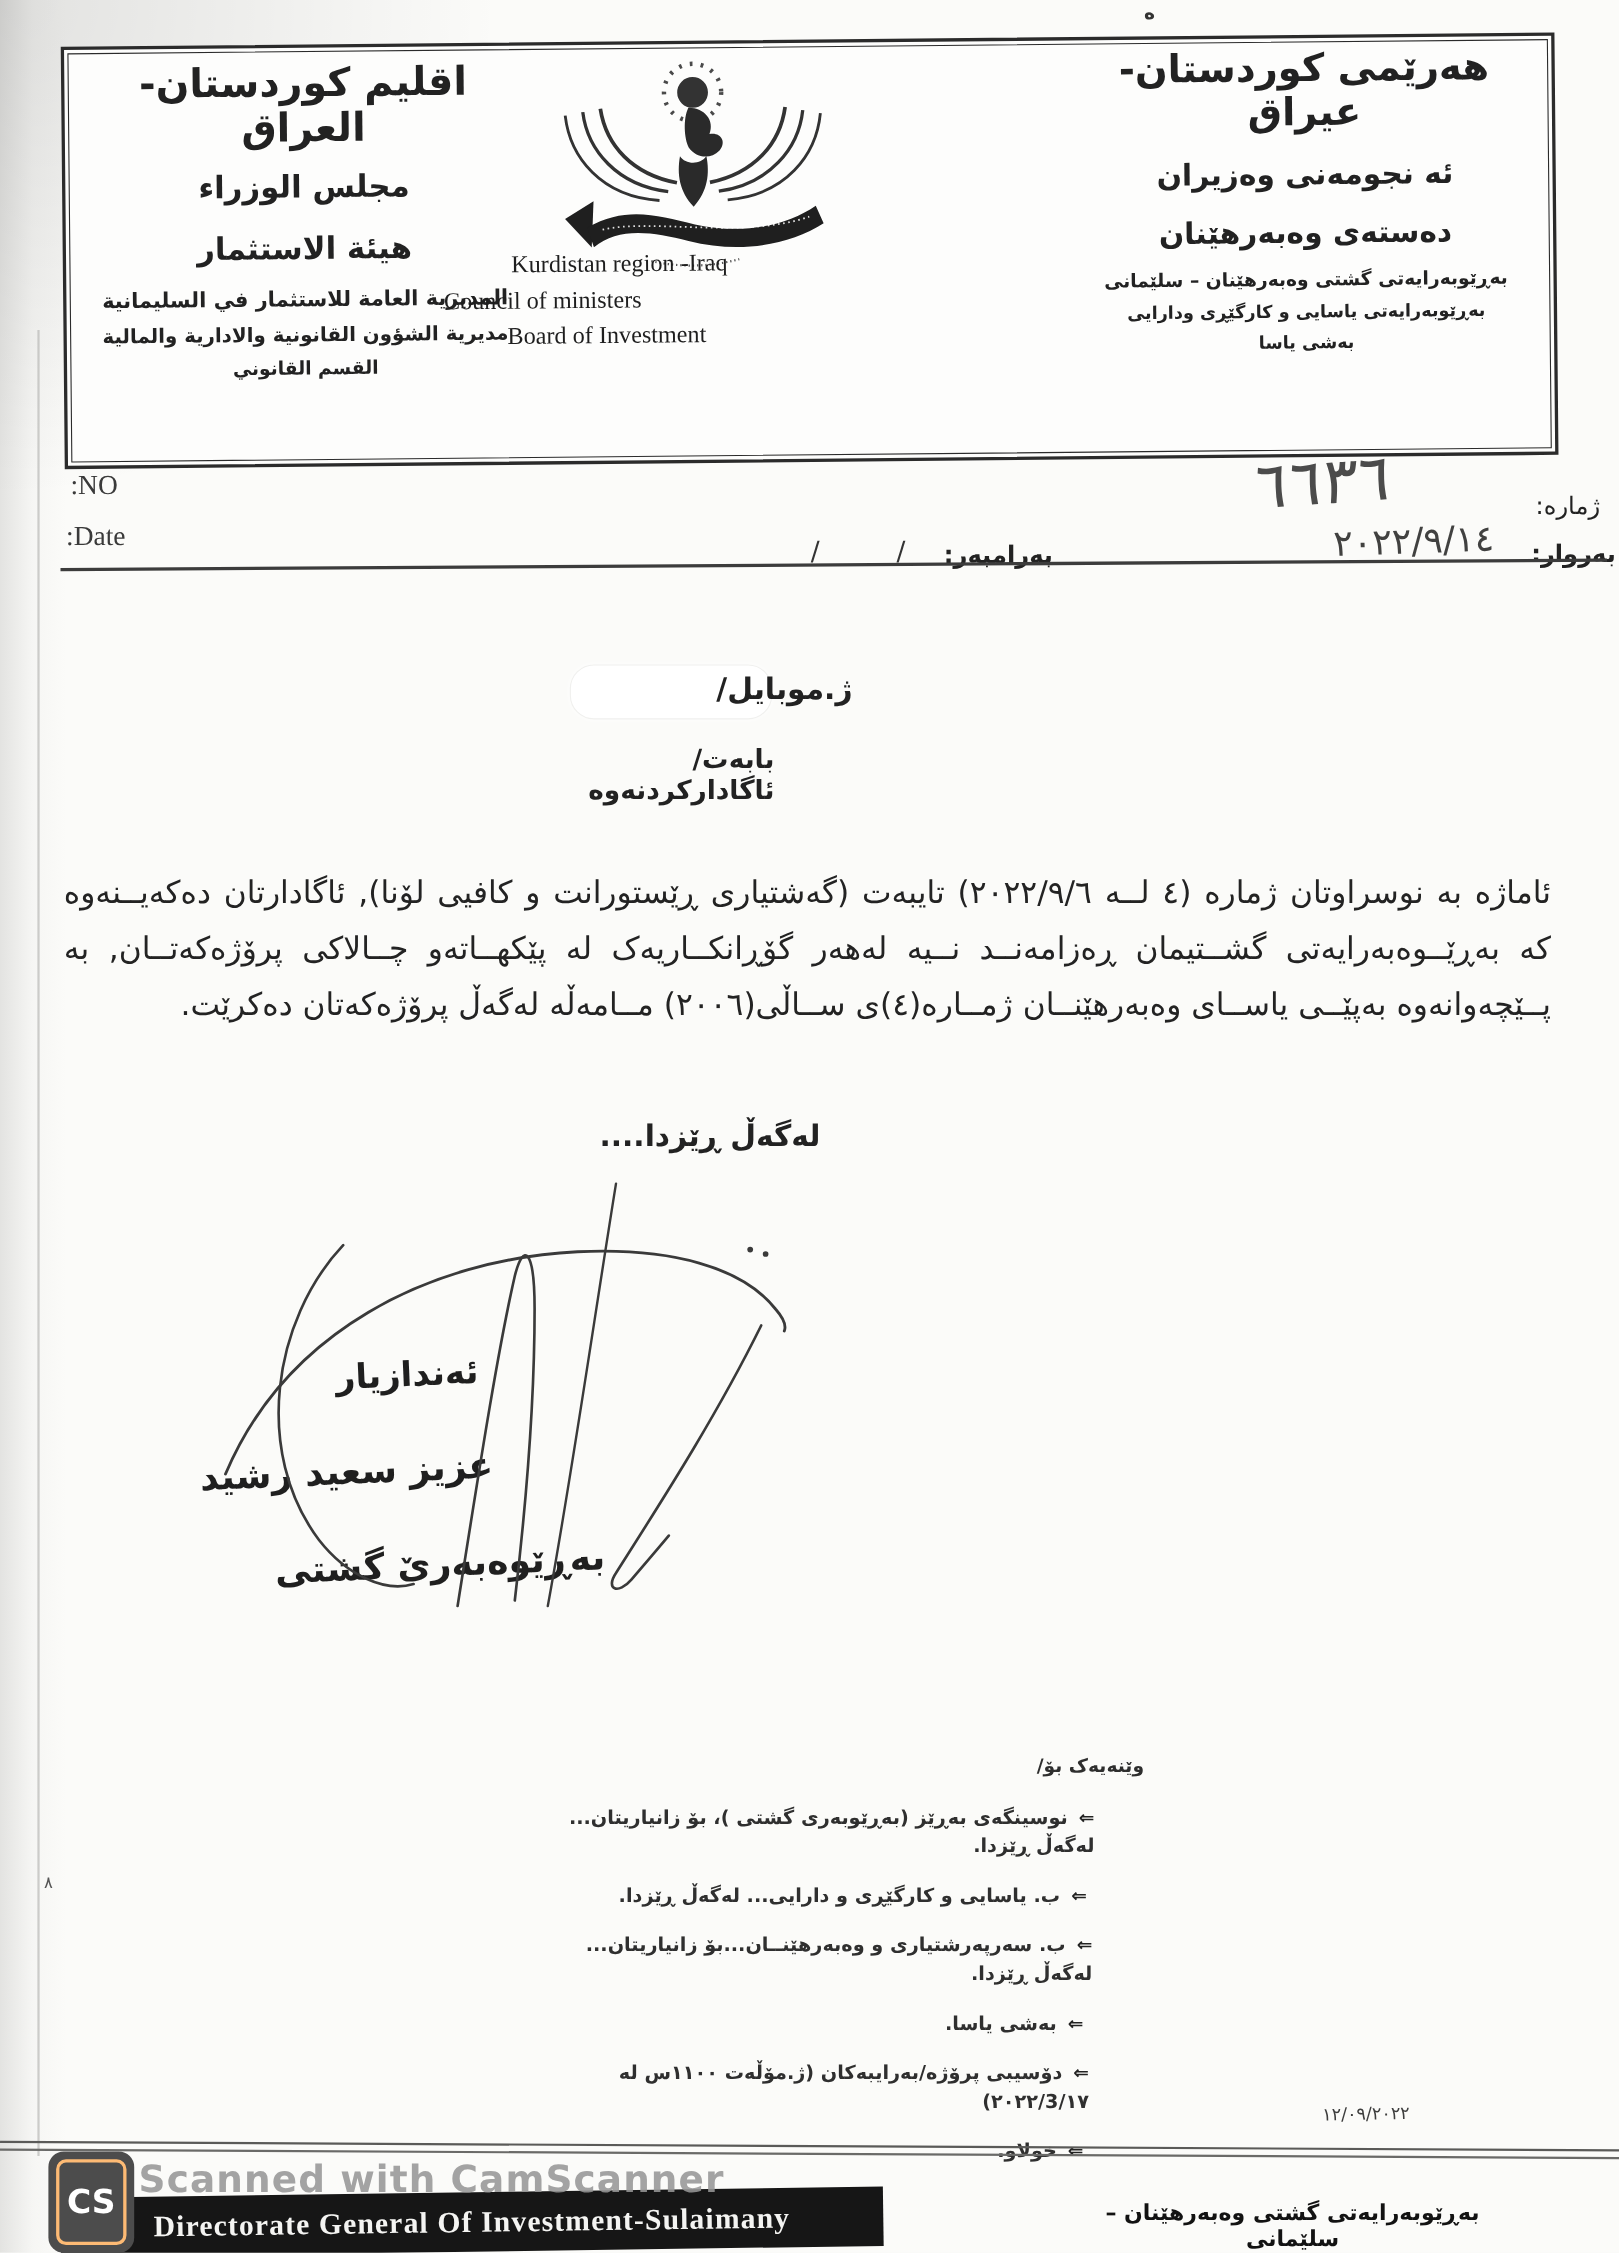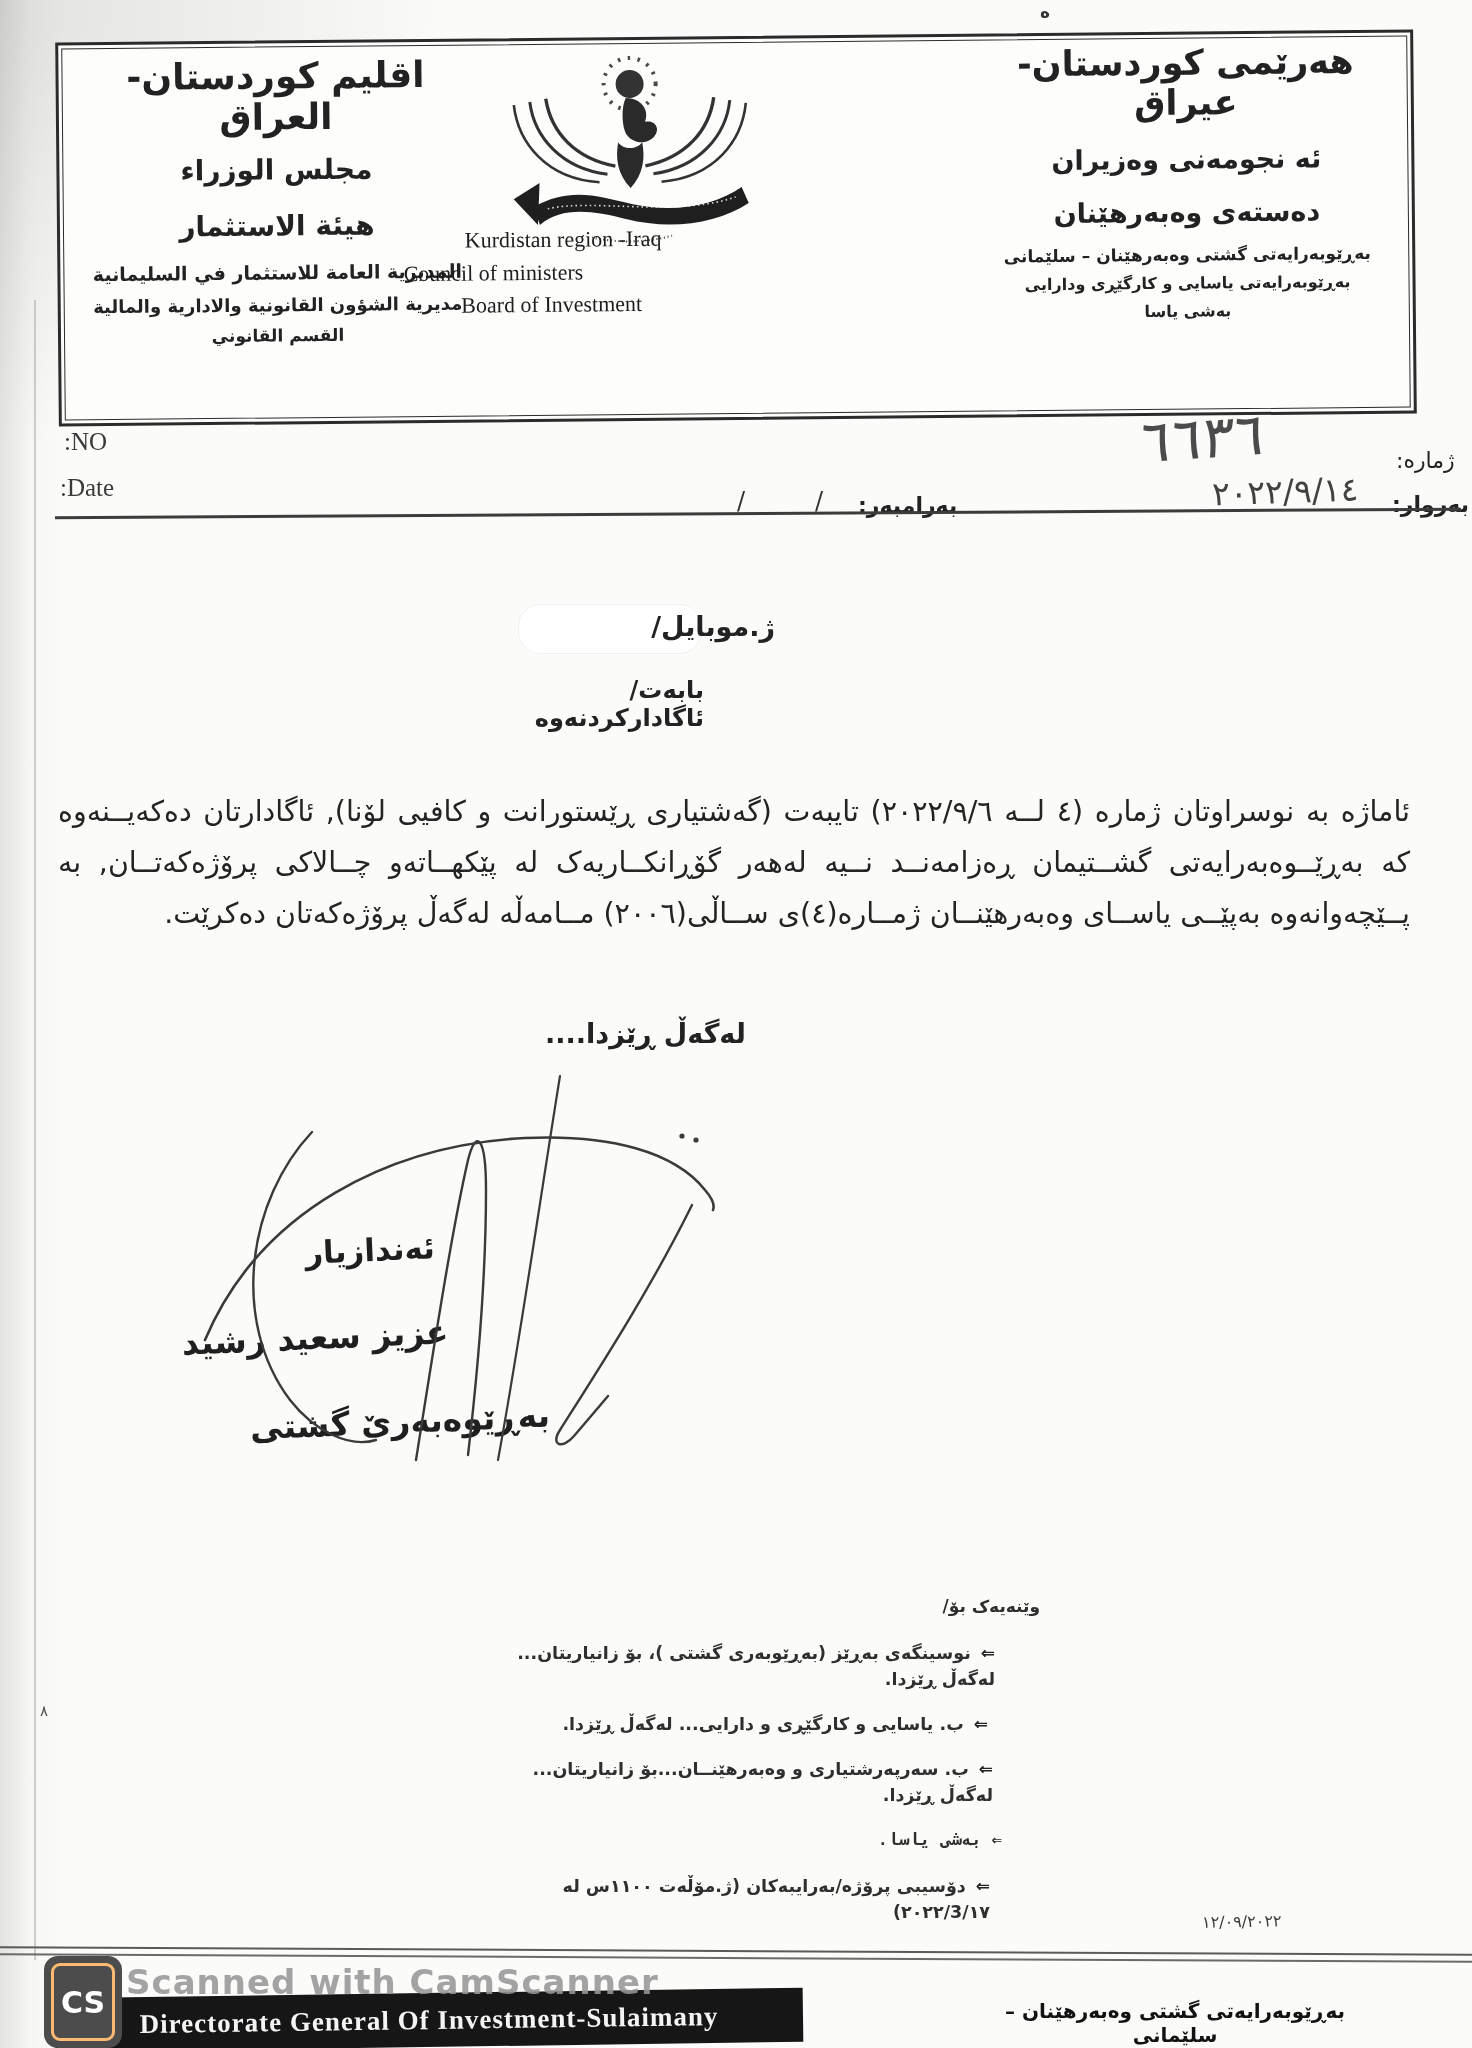--- a/index.html
+++ b/index.html
@@ -83,21 +83,21 @@
   .sig-svg{left:130px;top:1040px;width:600px;height:430px;pointer-events:none;}
 
   
   .cc-header{left:900px;top:1596px;width:140px;font-size:17px;font-weight:bold;text-align:right;color:#2e2e2e;}
   .cc-list{left:510px;top:1640px;width:500px;}
   .cc-item{direction:rtl;text-align:right;font-size:17.5px;line-height:26px;font-weight:600;
            color:#2f2f2f;margin-bottom:19px;}
   .cc-item:nth-child(1){margin-right:15px;}
   .cc-item:nth-child(2){margin-right:22px;}
   .cc-item:nth-child(3){margin-right:17px;}
-  .cc-item:nth-child(4){margin-right:8px;font-family:Liberation Mono, monospace;}
+  .cc-item:nth-child(4){margin-right:25px;}
   .cc-item:nth-child(5){margin-right:20px;}
   .cc-item:nth-child(6){margin-right:25px;}
   .cc-bullet{font-size:17px;font-weight:bold;margin-left:10px;color:#222;}
 
   
   .top-mark{left:1040px;top:2px;font-size:17px;font-weight:bold;color:#333;}
   .left-mark{left:40px;top:1702px;font-size:15px;color:#555;}
   .hand-date{left:1202px;top:1912px;font-size:16px;color:#3d3d3d;transform:rotate(-1deg);}
 
   
@@ -200,20 +200,21 @@
     <circle cx="566" cy="100" r="2.6" fill="#3a3a3a"></circle>
   </svg>
 
   <div class="el cc-header rtl">وێنەیەک بۆ/</div>
   <div class="el cc-list">
     <div class="cc-item"><span class="cc-bullet">⇐</span><span>نوسینگەی بەڕێز (بەڕێوبەری گشتی )، بۆ زانیاریتان... لەگەڵ ڕێزدا.</span></div>
     <div class="cc-item"><span class="cc-bullet">⇐</span><span>ب. یاسایی و کارگێڕی و دارایی... لەگەڵ ڕێزدا.</span></div>
     <div class="cc-item"><span class="cc-bullet">⇐</span><span>ب. سەرپەرشتیاری و وەبەرهێنــان...بۆ زانیاریتان... لەگەڵ ڕێزدا.</span></div>
     <div class="cc-item"><span class="cc-bullet">⇐</span><span>بەشی یاسا.</span></div>
     <div class="cc-item"><span class="cc-bullet">⇐</span><span>دۆسیبی پرۆژە/بەرایبەکان (ژ.مۆڵەت ١١٠٠س له ٢٠٢٢/3/١٧)</span></div>
+    <div class="cc-item"><span class="cc-bullet">⇐</span><span>خولاو.</span></div>
   </div>
 
   <div class="el left-mark">٨</div>
   <div class="el hand-date"><span class="ltr-num">١٢/٠٩/٢٠٢٢</span></div>
 
   <div class="el double-line">
       <div class="l1"></div>
       <div class="l2"></div>
     </div>
   <div class="el footer-bar">

